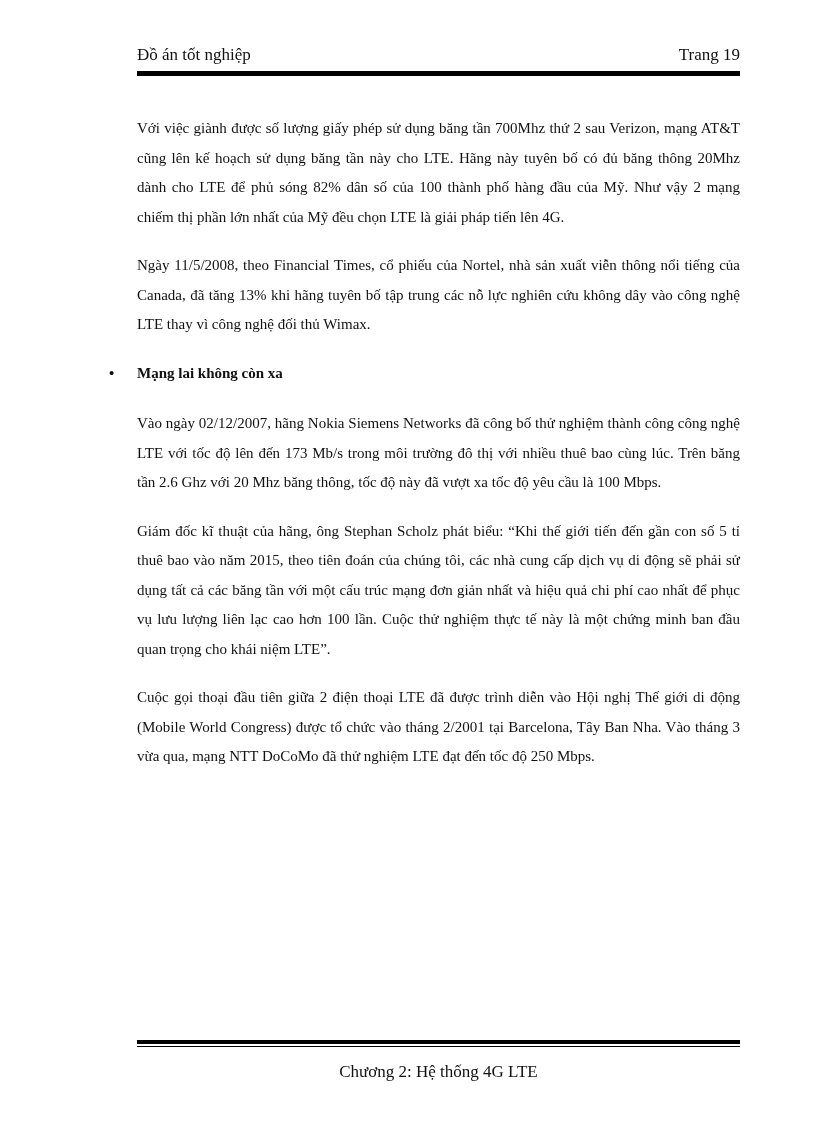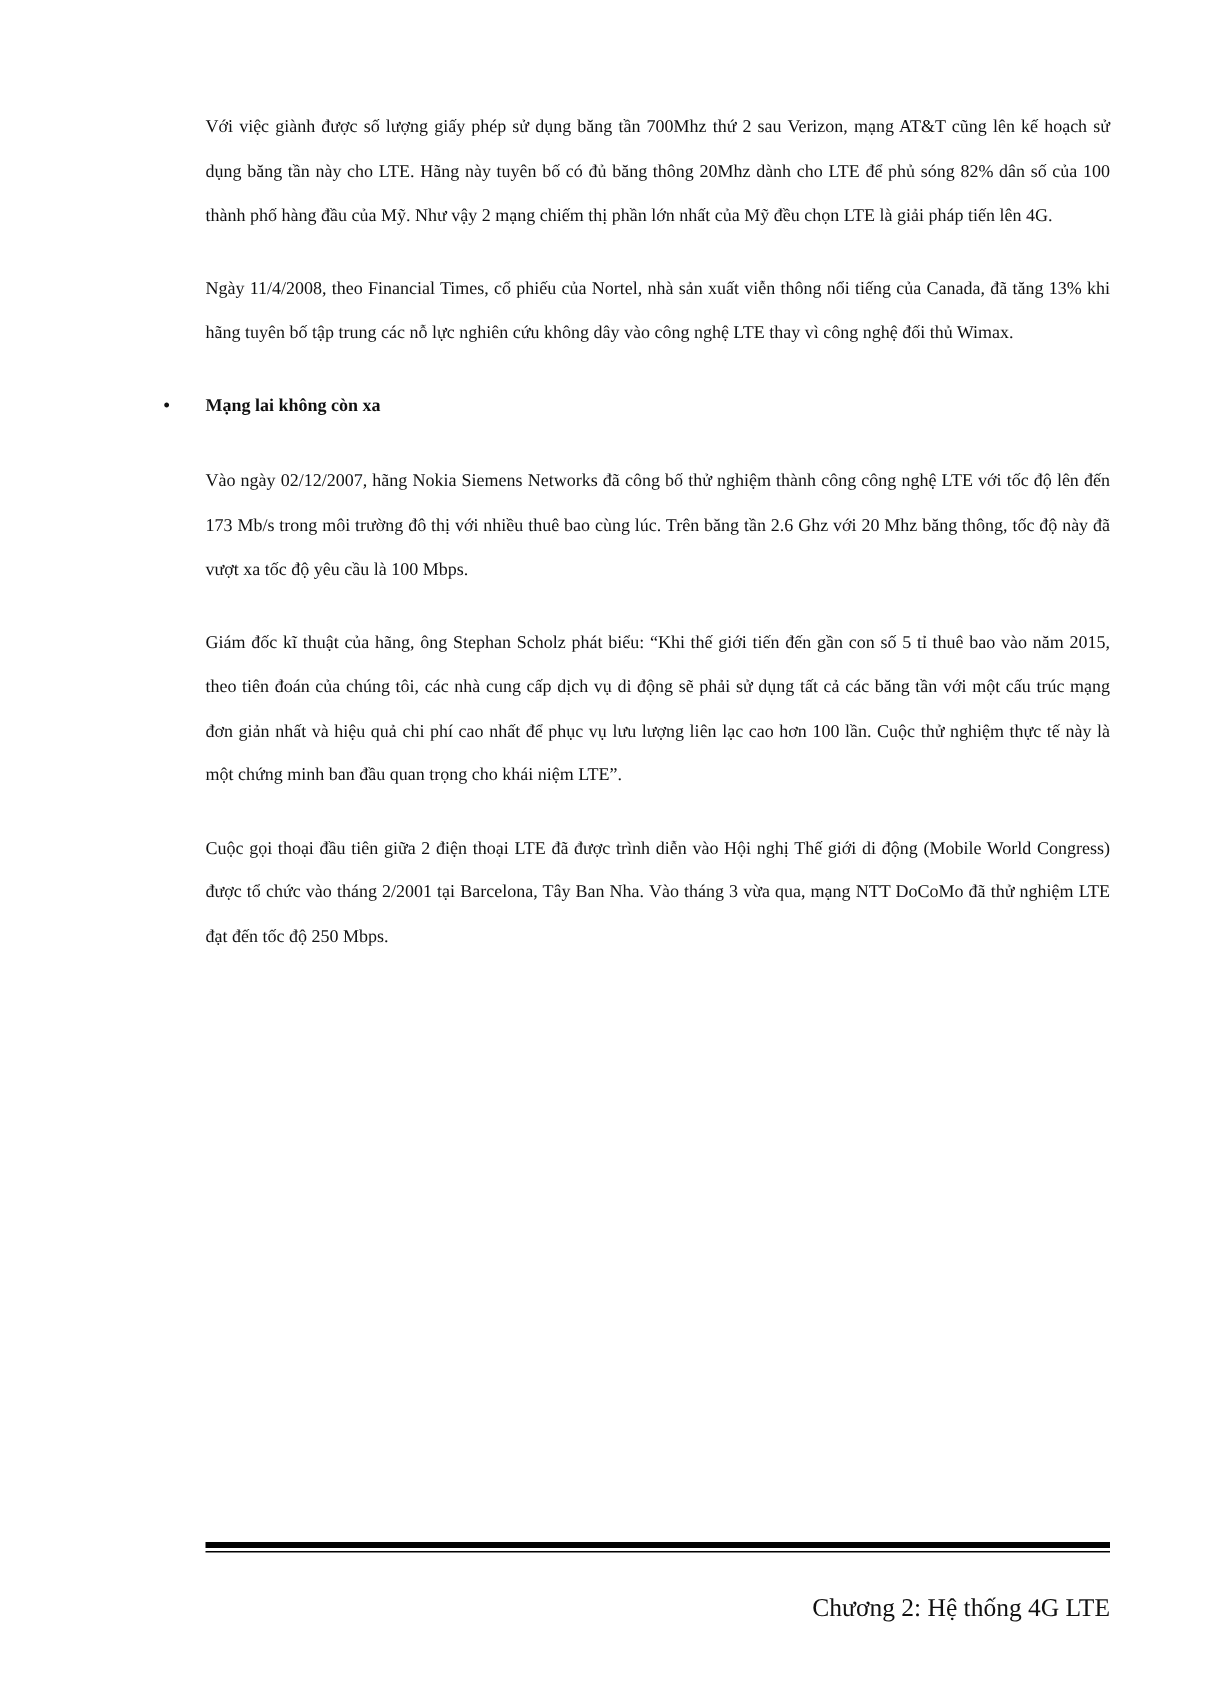--- a/index.html
+++ b/index.html
@@ -19,22 +19,22 @@
   .page-header {
     display: flex;
     justify-content: space-between;
     align-items: flex-end;
     font-size: 17px;
     line-height: 21px;
     padding-bottom: 6px;
     border-bottom: 5px solid #000000;
   }
   .page-body {
-    padding-top: 26px;
-    font-size: 12px;
+    padding-top: 38px;
+    font-size: 15px;
     line-height: 29.5px;
     text-align: justify;
   }
   .page-body p { margin: 0 0 19px 0; }
   .bullet-heading {
     position: relative;
     font-weight: bold;
     text-align: left;
     margin: 2px 0 21px 0;
   }
@@ -49,33 +49,37 @@
   .footer-rule::after {
     content: "";
     display: block;
     height: 0;
     border-top: 1px solid #000000;
     margin-top: 2px;
   }
   .footer-text {
     font-size: 17px;
     line-height: 22px;
-    padding-top: 29px;
-    text-align: right;
+    padding-top: 17px;
+    text-align: center;
   }
 </style>
 </head>
 <body>
 
 <div class="page">
 
+  <div class="page-header">
+    <span>Đồ án tốt nghiệp</span>
+    <span>Trang 19</span>
+  </div>
 
   <div class="page-body">
     <p>Với việc giành được số lượng giấy phép sử dụng băng tần 700Mhz thứ 2 sau Verizon, mạng AT&amp;T cũng lên kế hoạch sử dụng băng tần này cho LTE. Hãng này tuyên bố có đủ băng thông 20Mhz dành cho LTE để phủ sóng 82% dân số của 100 thành phố hàng đầu của Mỹ. Như vậy 2 mạng chiếm thị phần lớn nhất của Mỹ đều chọn LTE là giải pháp tiến lên 4G.</p>
-    <p>Ngày 11/4/2008, theo Financial Times, cổ phiếu của Nortel, nhà sản xuất viễn thông nổi tiếng của Canada, đã tăng 13% khi hãng tuyên bố tập trung các nỗ lực nghiên cứu không dây vào công nghệ LTE thay vì công nghệ đối thủ Wimax.</p>
+    <p>Ngày 11/5/2008, theo Financial Times, cổ phiếu của Nortel, nhà sản xuất viễn thông nổi tiếng của Canada, đã tăng 13% khi hãng tuyên bố tập trung các nỗ lực nghiên cứu không dây vào công nghệ LTE thay vì công nghệ đối thủ Wimax.</p>
 
     <div class="bullet-heading">
       <span class="bullet-marker">•</span>
       <span>Mạng lai không còn xa</span>
     </div>
 
     <p>Vào ngày 02/12/2007, hãng Nokia Siemens Networks đã công bố thử nghiệm thành công công nghệ LTE với tốc độ lên đến 173 Mb/s trong môi trường đô thị  với nhiều thuê bao cùng lúc. Trên băng tần 2.6 Ghz với 20 Mhz băng thông, tốc độ này đã vượt xa tốc độ yêu cầu là 100 Mbps.</p>
     <p>Giám đốc kĩ thuật của hãng, ông Stephan Scholz phát biểu: “Khi thế giới tiến đến gần con số 5 tỉ thuê bao vào năm 2015, theo tiên đoán của chúng tôi, các nhà cung cấp dịch vụ di động sẽ phải sử dụng tất cả các băng tần với một cấu trúc mạng đơn giản nhất và hiệu quả chi phí cao nhất để phục vụ lưu lượng liên lạc cao hơn 100 lần. Cuộc thử nghiệm thực tế này là một chứng minh ban đầu quan trọng cho khái niệm LTE”.</p>
     <p>Cuộc gọi thoại đầu tiên giữa 2 điện thoại LTE đã được trình diễn vào Hội nghị Thế giới di động (Mobile World Congress) được tổ chức vào tháng 2/2001 tại Barcelona, Tây Ban Nha. Vào tháng 3 vừa qua, mạng NTT DoCoMo đã thử nghiệm LTE đạt đến tốc độ 250 Mbps.</p>
   </div>

